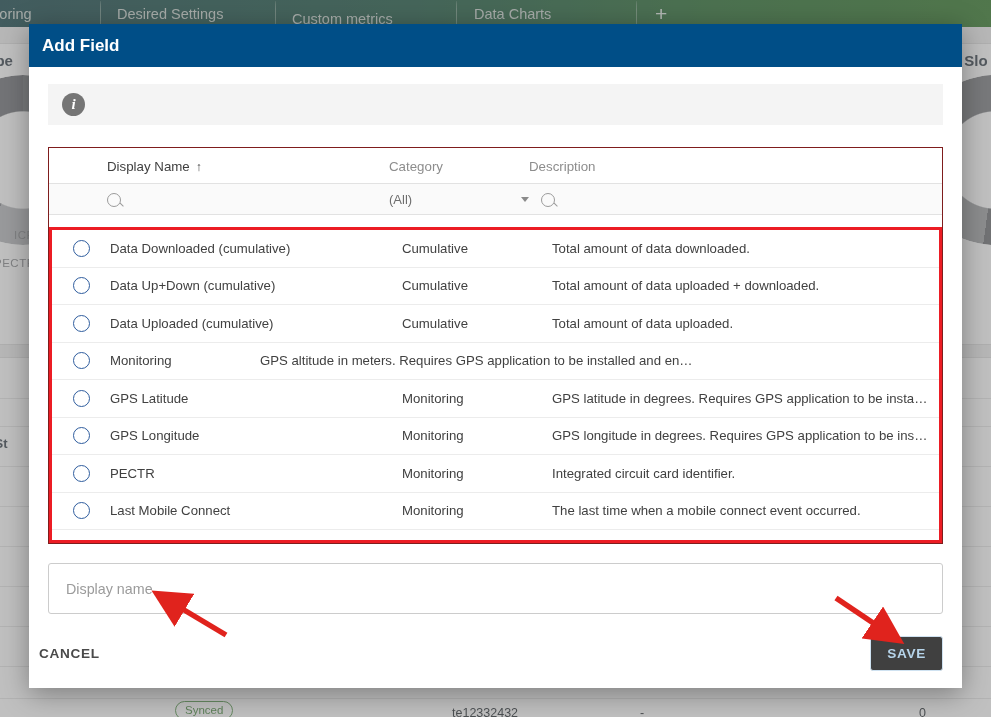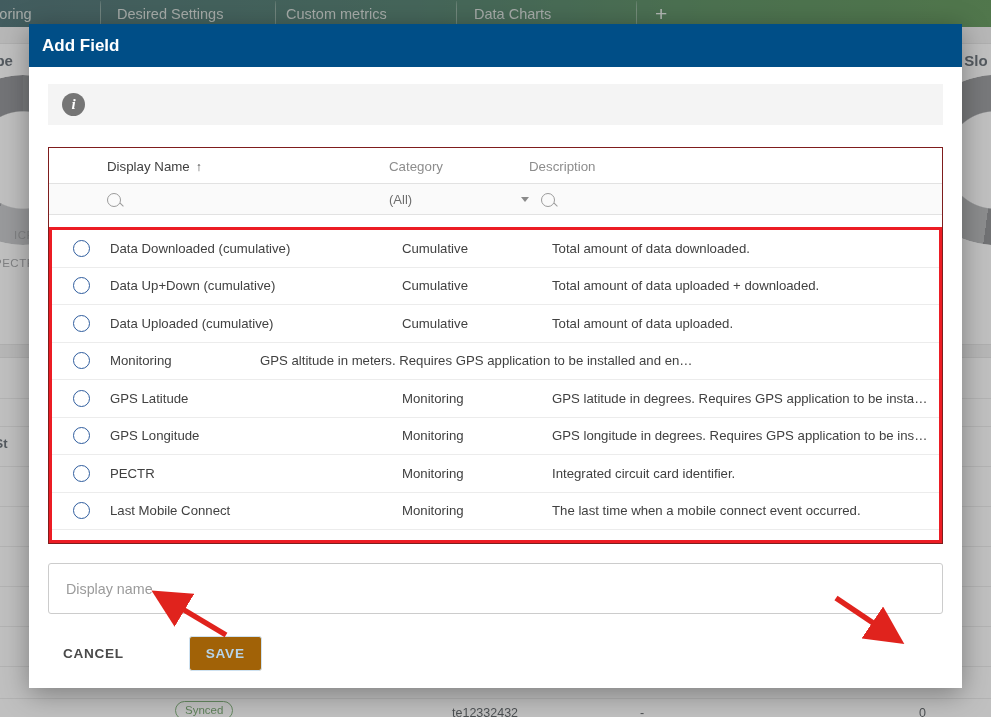--- a/index.html
+++ b/index.html
@@ -287,37 +287,36 @@
     width: 100%;
     font-size: 14.3px;
     font-family: "Liberation Sans", sans-serif;
     color: #333;
     background: transparent;
   }
   .name-input input::placeholder { color: #9b9b9b; }
 
   .modal-footer {
     height: 70px;
-    display: flex; align-items: center; justify-content: flex-start;
+    display: flex; align-items: center; justify-content: space-between;
     padding-right: 19px;
     gap: 14px;
     flex: 0 0 auto;
-    padding-left: 24px;
   }
   .btn-cancel {
     background: none; border: none;
     font-family: "Liberation Sans", sans-serif;
     font-size: 13.6px; font-weight: bold;
     letter-spacing: .7px;
     color: #4a4a4a;
     cursor: pointer;
     padding: 8px 10px;
   }
   .btn-save {
-    background: #a16207;
+    background: #404040;
     border: 1px solid #cfe2f1;
     border-radius: 3px;
     font-family: "Liberation Sans", sans-serif;
     font-size: 13.6px; font-weight: bold;
     letter-spacing: .7px;
     color: #b6d4ea;
     padding: 9px 16px;
     cursor: default;
     margin-left: 41px;
   }
@@ -334,21 +333,21 @@
 
     <div class="bg-tabbar">
       <div class="bg-tab" style="left:-16px;">
         <span>nitoring</span>
       </div>
       <div class="bg-tab-sep" style="left:100px;"></div>
       <div class="bg-tab" style="left:117px;">
         <span>Desired Settings</span>
       </div>
       <div class="bg-tab-sep" style="left:275px;"></div>
-      <div class="bg-tab" style="left:286px;">
+      <div class="bg-tab" style="left:292px;align-items:flex-end;">
         <span>Custom metrics</span>
       </div>
       <div class="bg-tab-sep" style="left:456px;"></div>
       <div class="bg-tab" style="left:474px;">
         <span>Data Charts</span>
       </div>
       <div class="bg-tab-sep" style="left:636px;"></div>
       <div class="bg-plus">+</div>
     </div>
 

